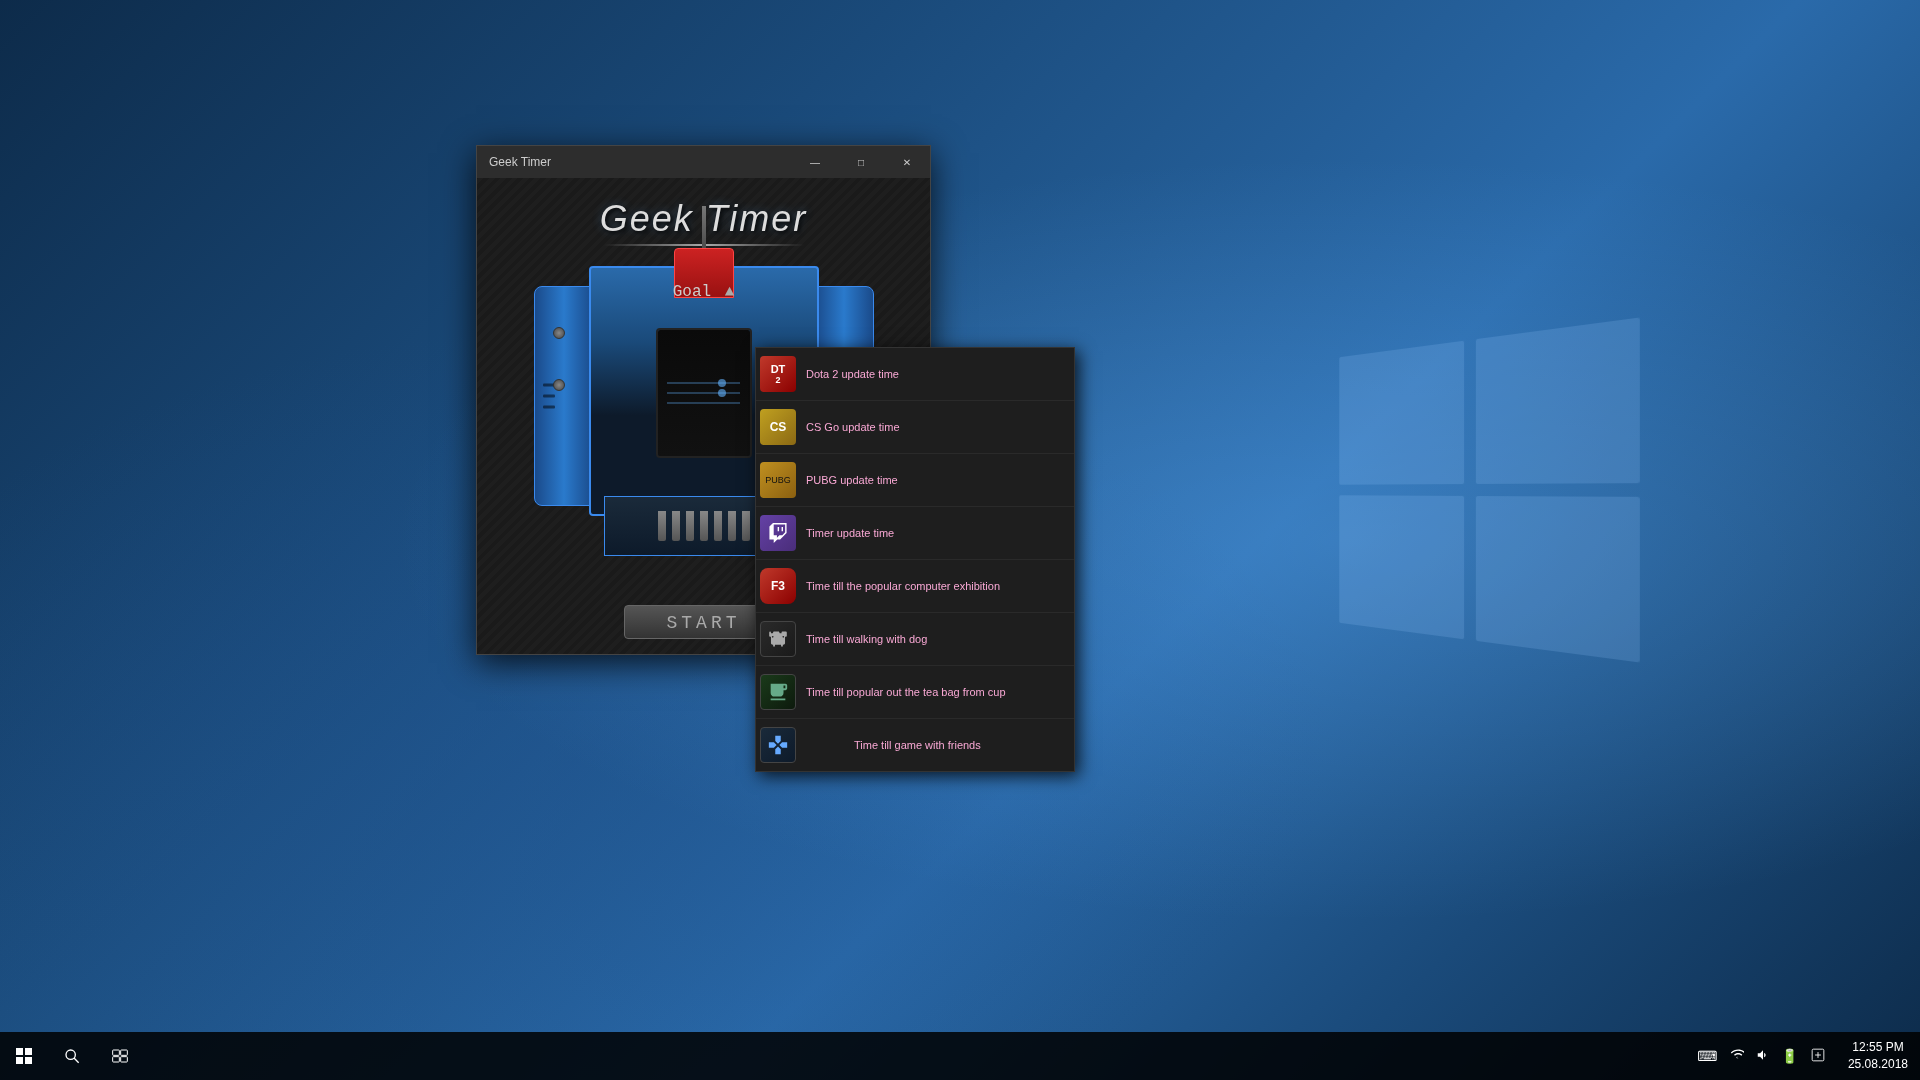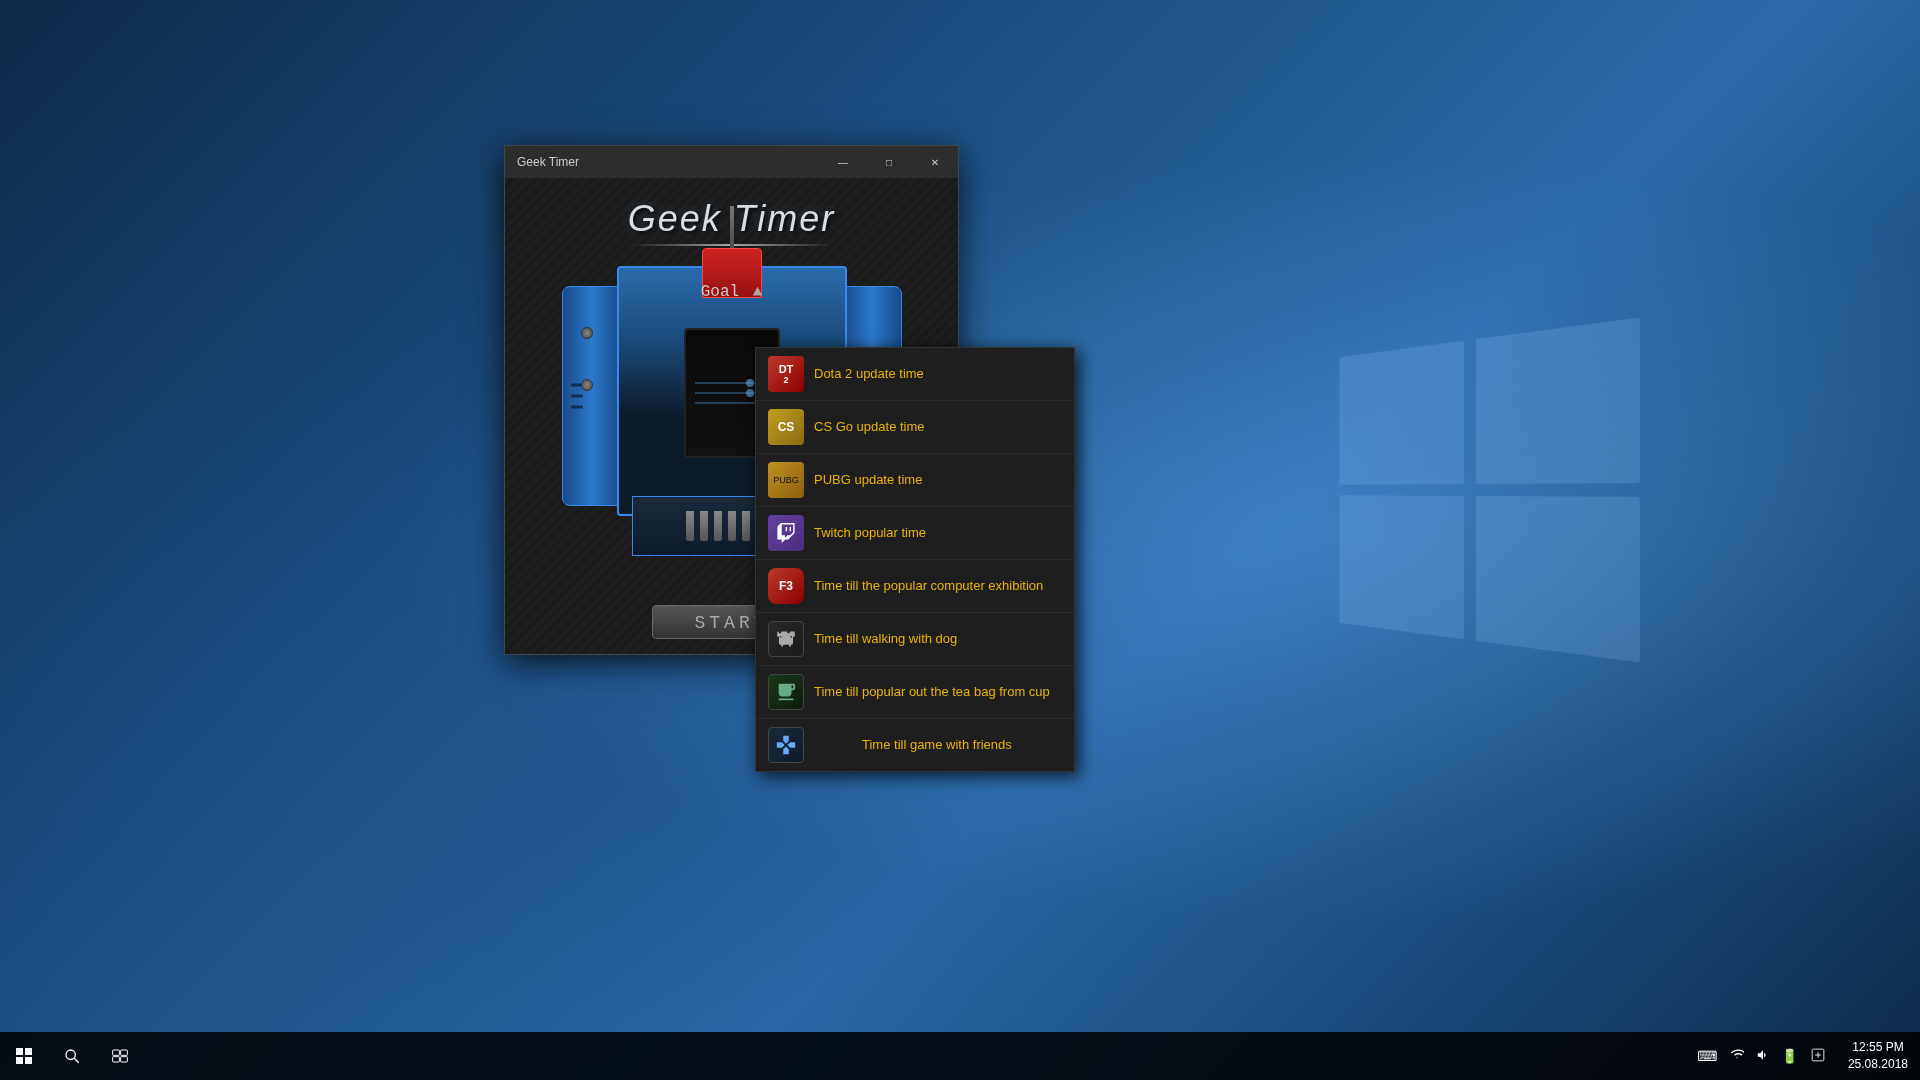--- a/index.html
+++ b/index.html
@@ -110,21 +110,21 @@
       color: white;
       font-size: 12px;
       line-height: 1.4;
       cursor: pointer;
     }
 
     
     .app-window {
       position: absolute;
       top: 145px;
-      left: 504px;
+      left: 476px;
       width: 455px;
       height: 510px;
       background: #1a1a1a;
       border: 1px solid #444;
       box-shadow: 0 8px 32px rgba(0,0,0,0.8);
       z-index: 50;
     }
 
     .title-bar {
       height: 32px;
@@ -385,21 +385,21 @@
       width: 320px;
       background: #1e1e1e;
       border: 1px solid #333;
       box-shadow: 4px 4px 16px rgba(0,0,0,0.8);
       z-index: 200;
     }
 
     .dropdown-item {
       display: flex;
       align-items: center;
-      padding: 8px 12px;
+      padding: 8px 4px;
       cursor: pointer;
       border-bottom: 1px solid #2a2a2a;
       min-height: 46px;
     }
 
     .dropdown-item:last-child {
       border-bottom: none;
       gap: 48px;
     }
 
@@ -410,22 +410,22 @@
       margin-right: 10px;
       flex-shrink: 0;
       display: flex;
       align-items: center;
       justify-content: center;
       font-size: 18px;
       overflow: hidden;
     }
 
     .dropdown-label {
-      color: #eab308;
-      font-size: 13px;
+      color: #f9a8d4;
+      font-size: 11px;
       line-height: 1.3;
     }
 
     
     .icon-dota2 {
       background: linear-gradient(135deg, #c0392b, #8B0000);
       color: white;
       font-weight: bold;
       font-size: 11px;
       flex-direction: column;
@@ -639,21 +639,21 @@
     <div class="dropdown-item">
       <div class="dropdown-icon icon-pubg" style="font-size:9px;font-weight:normal;color:#111;">PUBG</div>
       <span class="dropdown-label">PUBG update time</span>
     </div>
     <div class="dropdown-item">
       <div class="dropdown-icon icon-twitch">
         <svg width="20" height="20" viewBox="0 0 24 24" fill="white">
             <path d="M11.571 4.714h1.715v5.143H11.57zm4.715 0H18v5.143h-1.714zM6 0L1.714 4.286v15.428h5.143V24l4.286-4.286h3.428L22.286 12V0zm14.571 11.143l-3.428 3.428h-3.429l-3 3v-3H6.857V1.714h13.714z"></path>
           </svg>
       </div>
-      <span class="dropdown-label">Twitch popular time</span>
+      <span class="dropdown-label">Timer update time</span>
     </div>
     <div class="dropdown-item">
       <div class="dropdown-icon icon-f3">F3</div>
       <span class="dropdown-label">Time till the popular computer exhibition</span>
     </div>
     <div class="dropdown-item">
       <div class="dropdown-icon icon-dog">
         <svg width="22" height="22" viewBox="0 0 50 50" fill="#aaa">
             <path d="M35 8c-1.1 0-2 .9-2 2v2h-4l-2-4H15l-2 4H9v-2c0-1.1-.9-2-2-2s-2 .9-2 2v8c0 1.1.9 2 2 2h2v14c0 2.2 1.8 4 4 4h1v4h4v-4h14v4h4v-4h1c2.2 0 4-1.8 4-4V20h2c1.1 0 2-.9 2-2v-8c0-1.1-.9-2-2-2zM13 22c-1.1 0-2-.9-2-2s.9-2 2-2 2 .9 2 2-.9 2-2 2zm24 0c-1.1 0-2-.9-2-2s.9-2 2-2 2 .9 2 2-.9 2-2 2z"></path>
           </svg>

